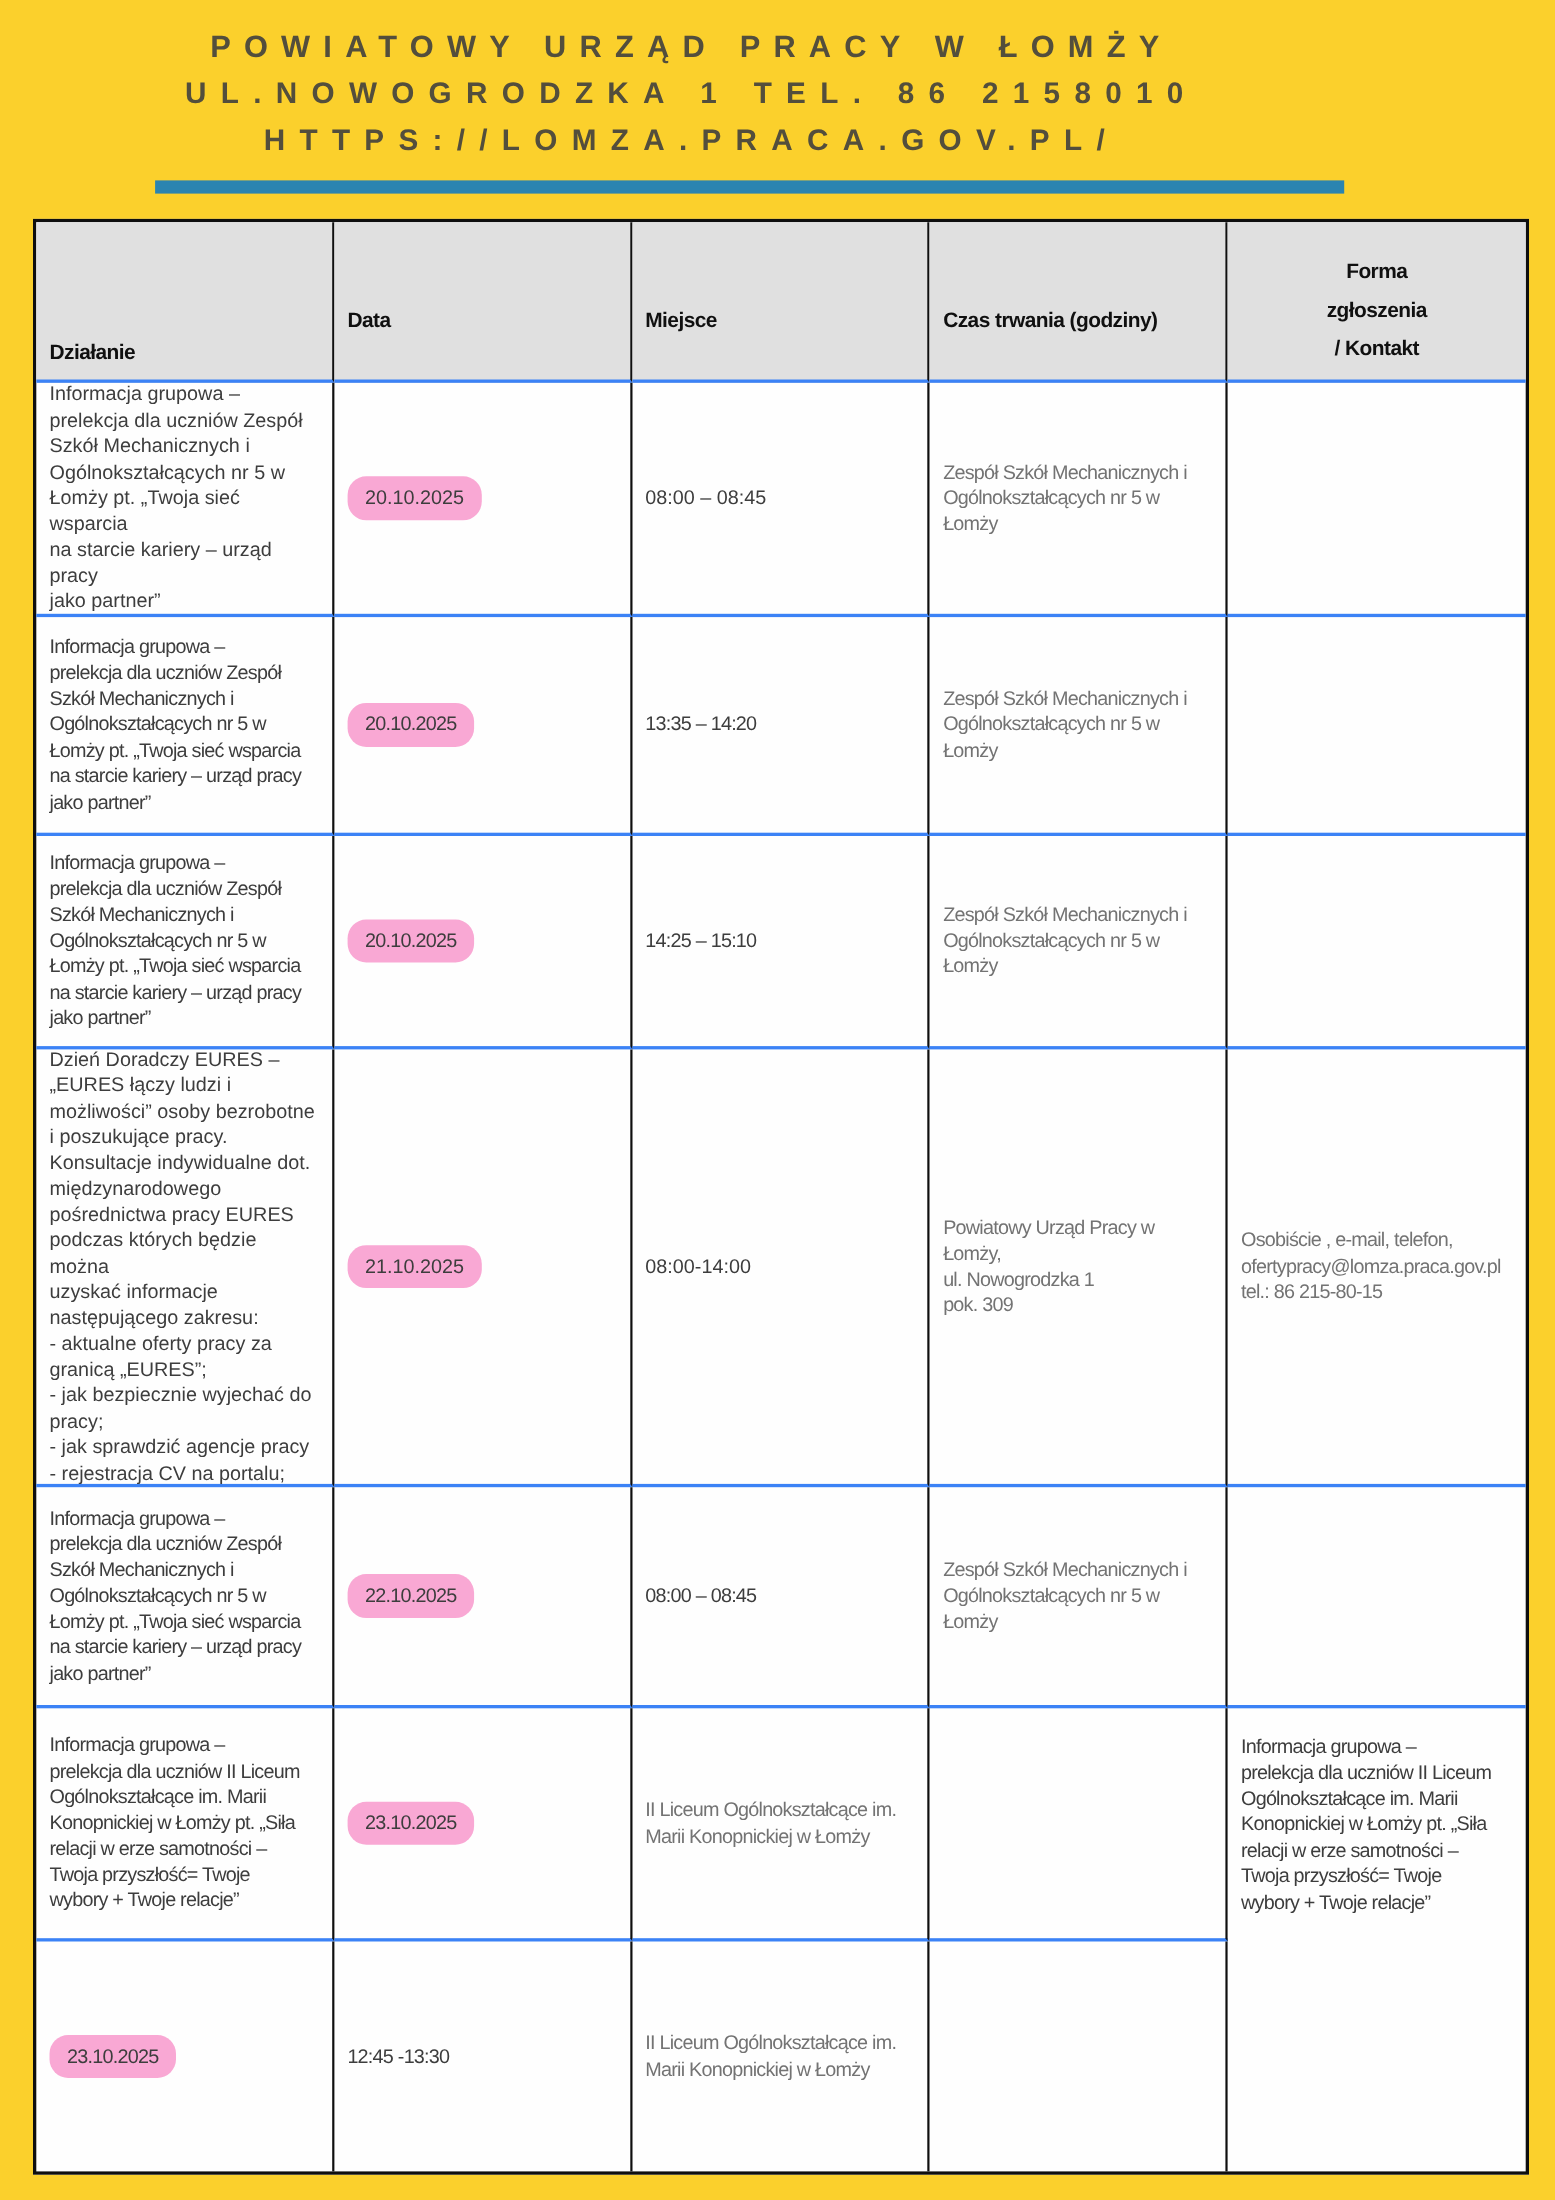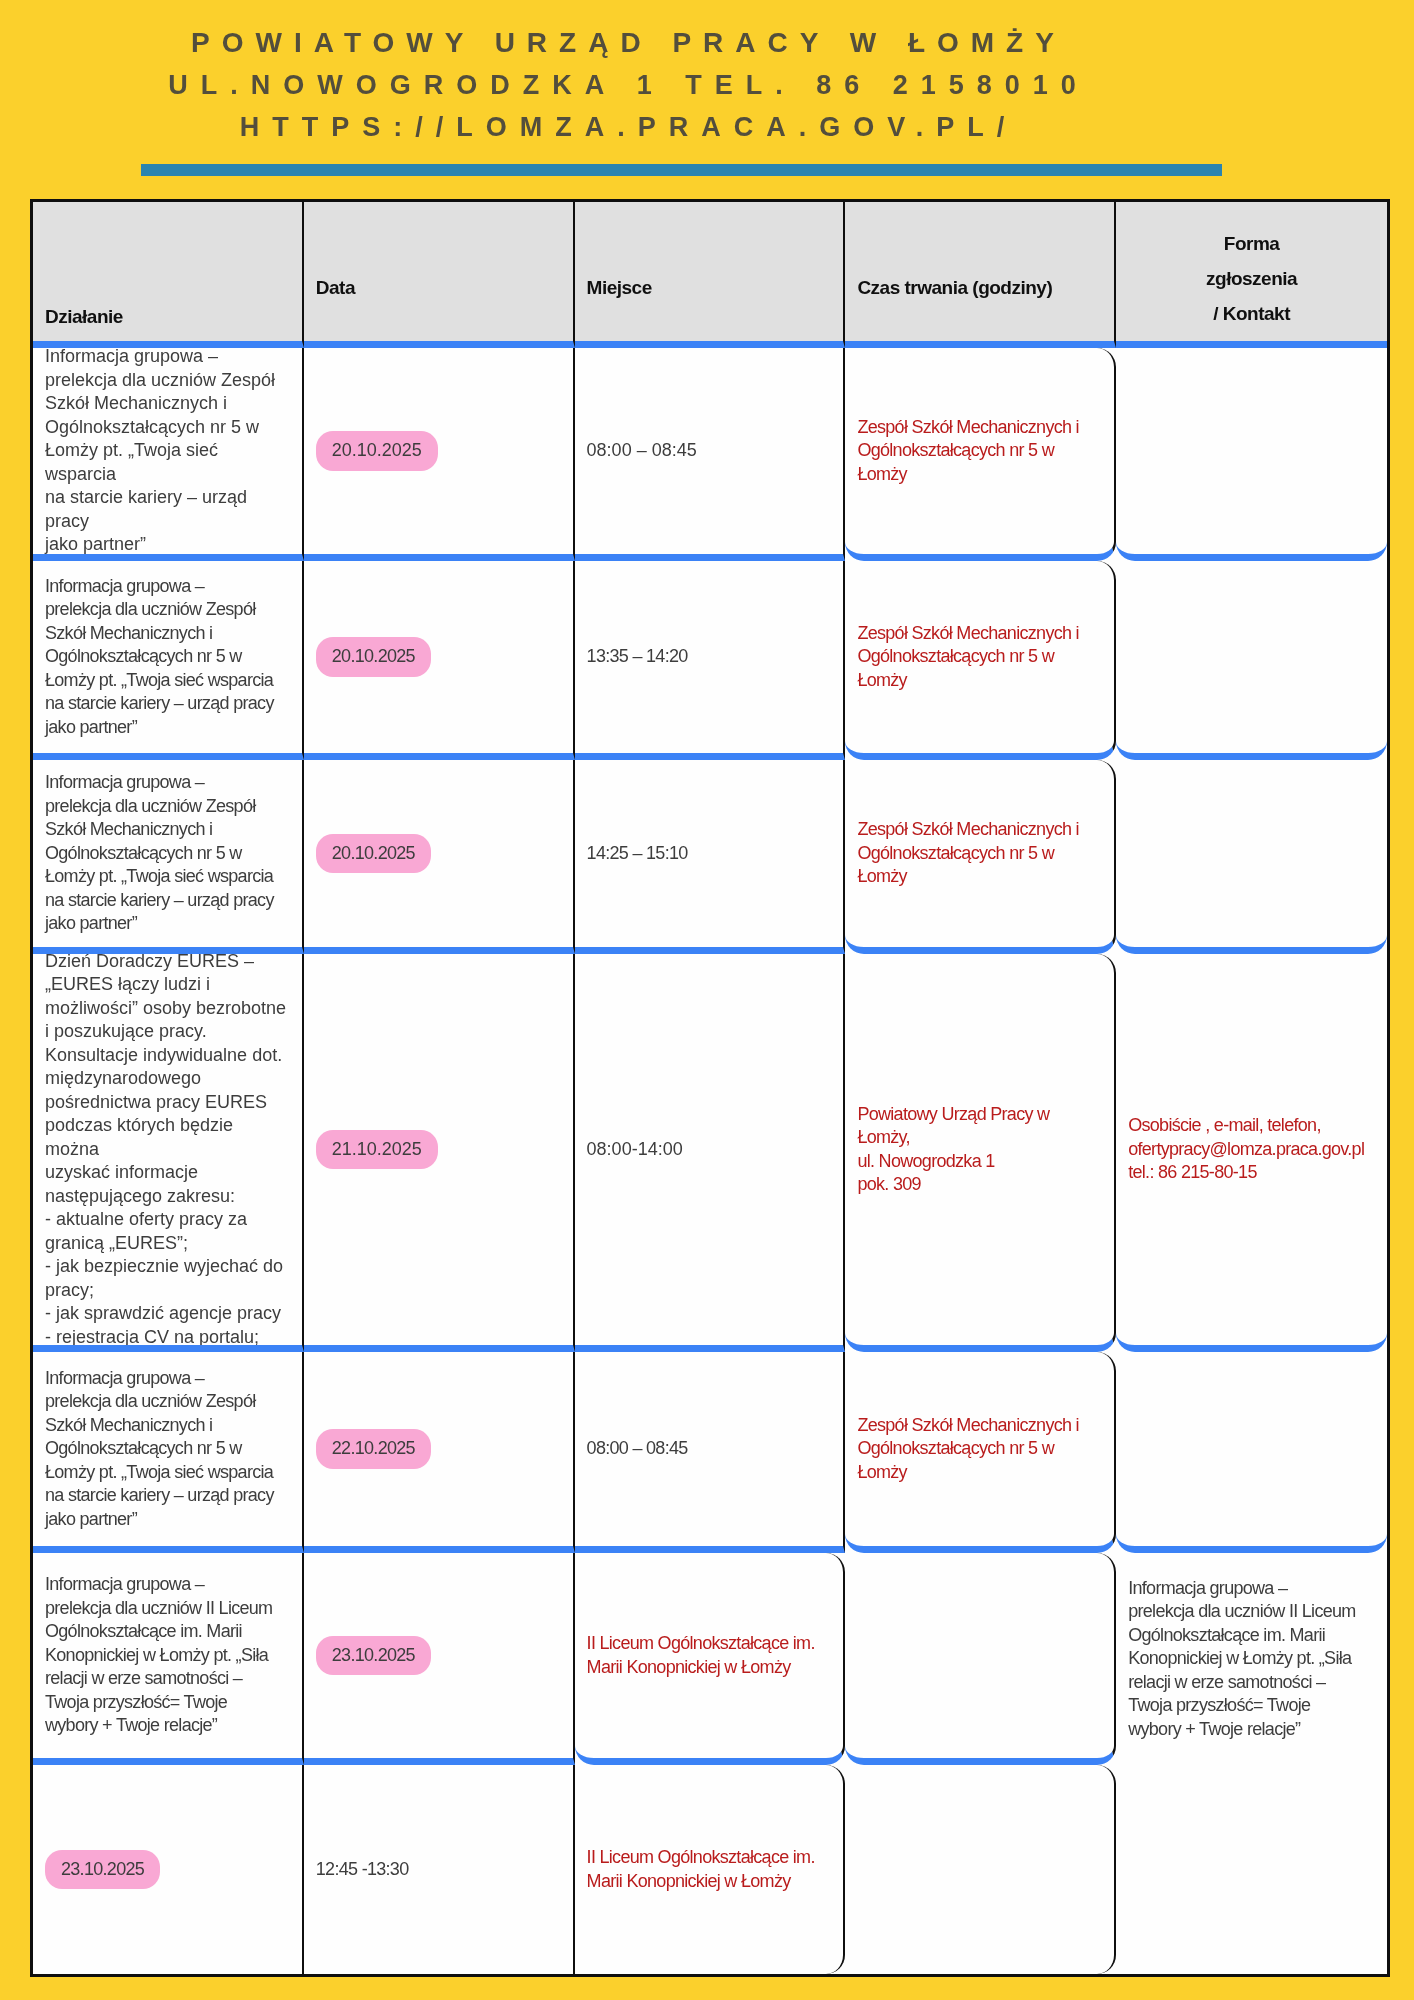--- a/index.html
+++ b/index.html
@@ -28,41 +28,41 @@
     box-sizing:border-box;
     background:#FEFEFE;
     border:3px solid #0F0F0F;
     display:grid;
     grid-template-columns:repeat(5,1fr);
     grid-template-rows:146px 213px 199px 194px 398px 201px 212px auto;
   }
   .cell{
     box-sizing:border-box;
     border-right:2px solid #0F0F0F;
-    border-bottom:7px solid #3b82f6;
+    border-bottom:3px solid #3b82f6;
     display:flex;align-items:center;
     padding:10px 12px;
     font-size:18px;line-height:23.5px;color:#3D3D3D;
     overflow:hidden;
   }
   .cell:nth-child(5n){border-right:none;}
   .cell.lastrow{border-bottom:none;}
   .hcell{
     background:#E0E0E0;color:#101010;font-weight:700;font-size:19px;
     align-items:flex-end;letter-spacing:-0.5px;
     padding-bottom:13px;
   }
   .hcell.hmid{padding-bottom:42px;}
   .hcell.hforma{
     justify-content:center;text-align:center;white-space:pre-line;
     padding-bottom:10px;line-height:35px;
   }
   .pre{white-space:pre-line;overflow-wrap:break-word;word-break:break-word;}
   .narrow{letter-spacing:-0.7px;}
-  .c-place,.c-contact{color:#b91c1c;border-radius:19px;}
+  .c-place,.c-contact{color:#737373;}
   .pill{
     background:#f9a8d4;border-radius:17px;
     padding:8px 16px;display:inline-block;
     white-space:nowrap;
     text-align:center;
   }
 </style>
 </head>
 <body>
 

